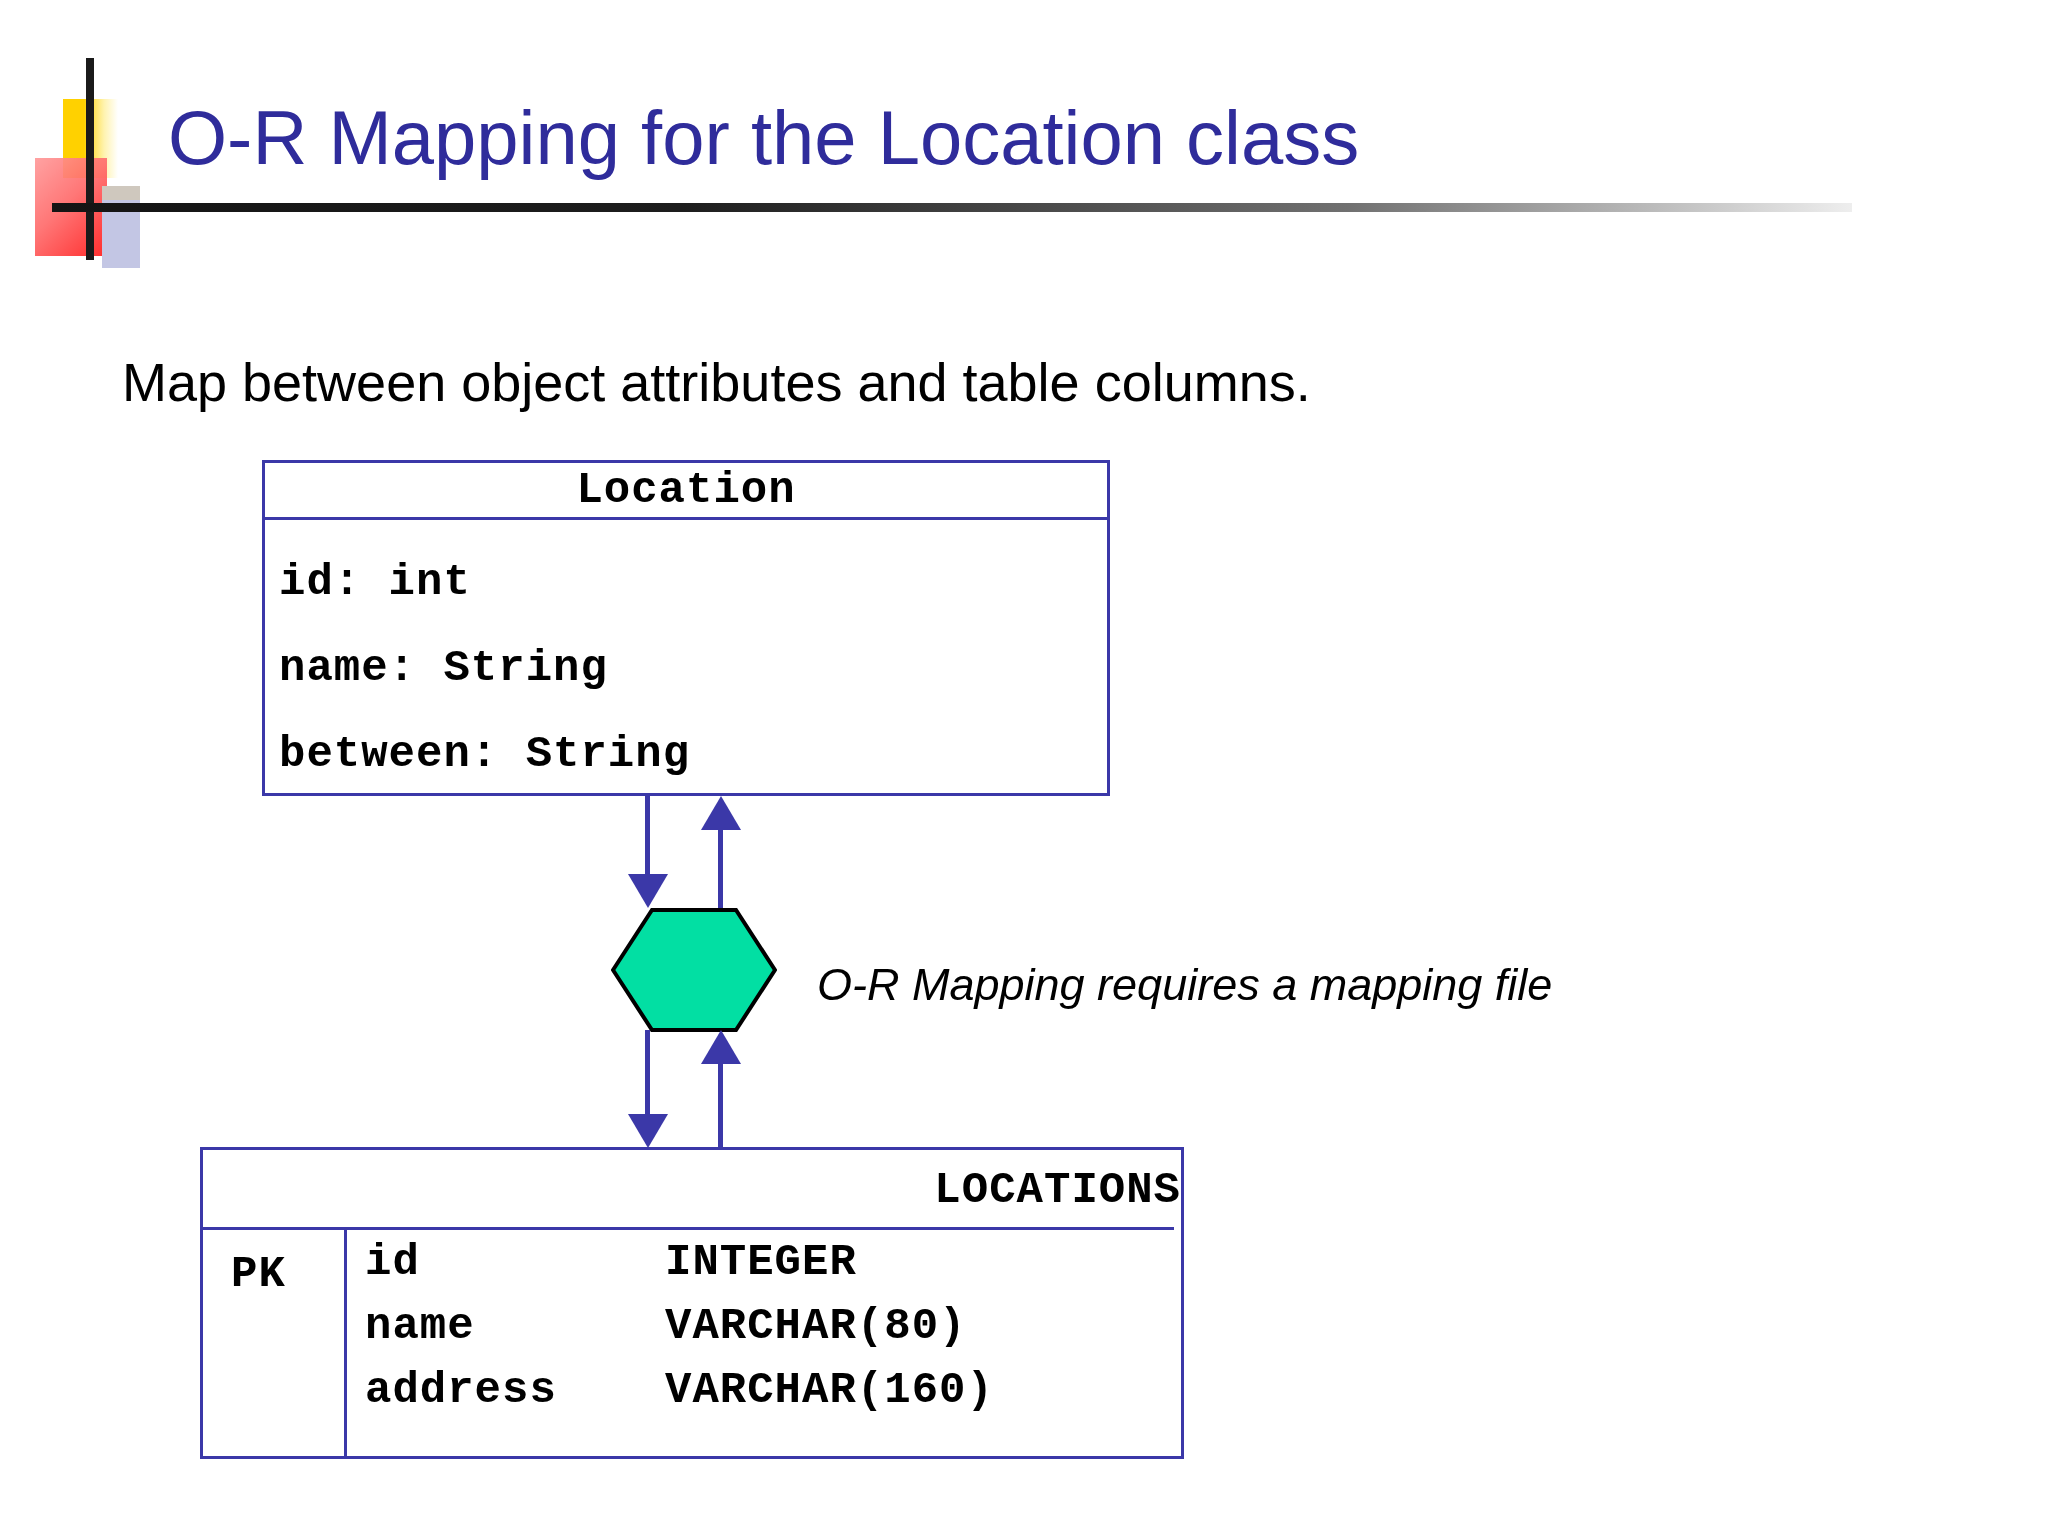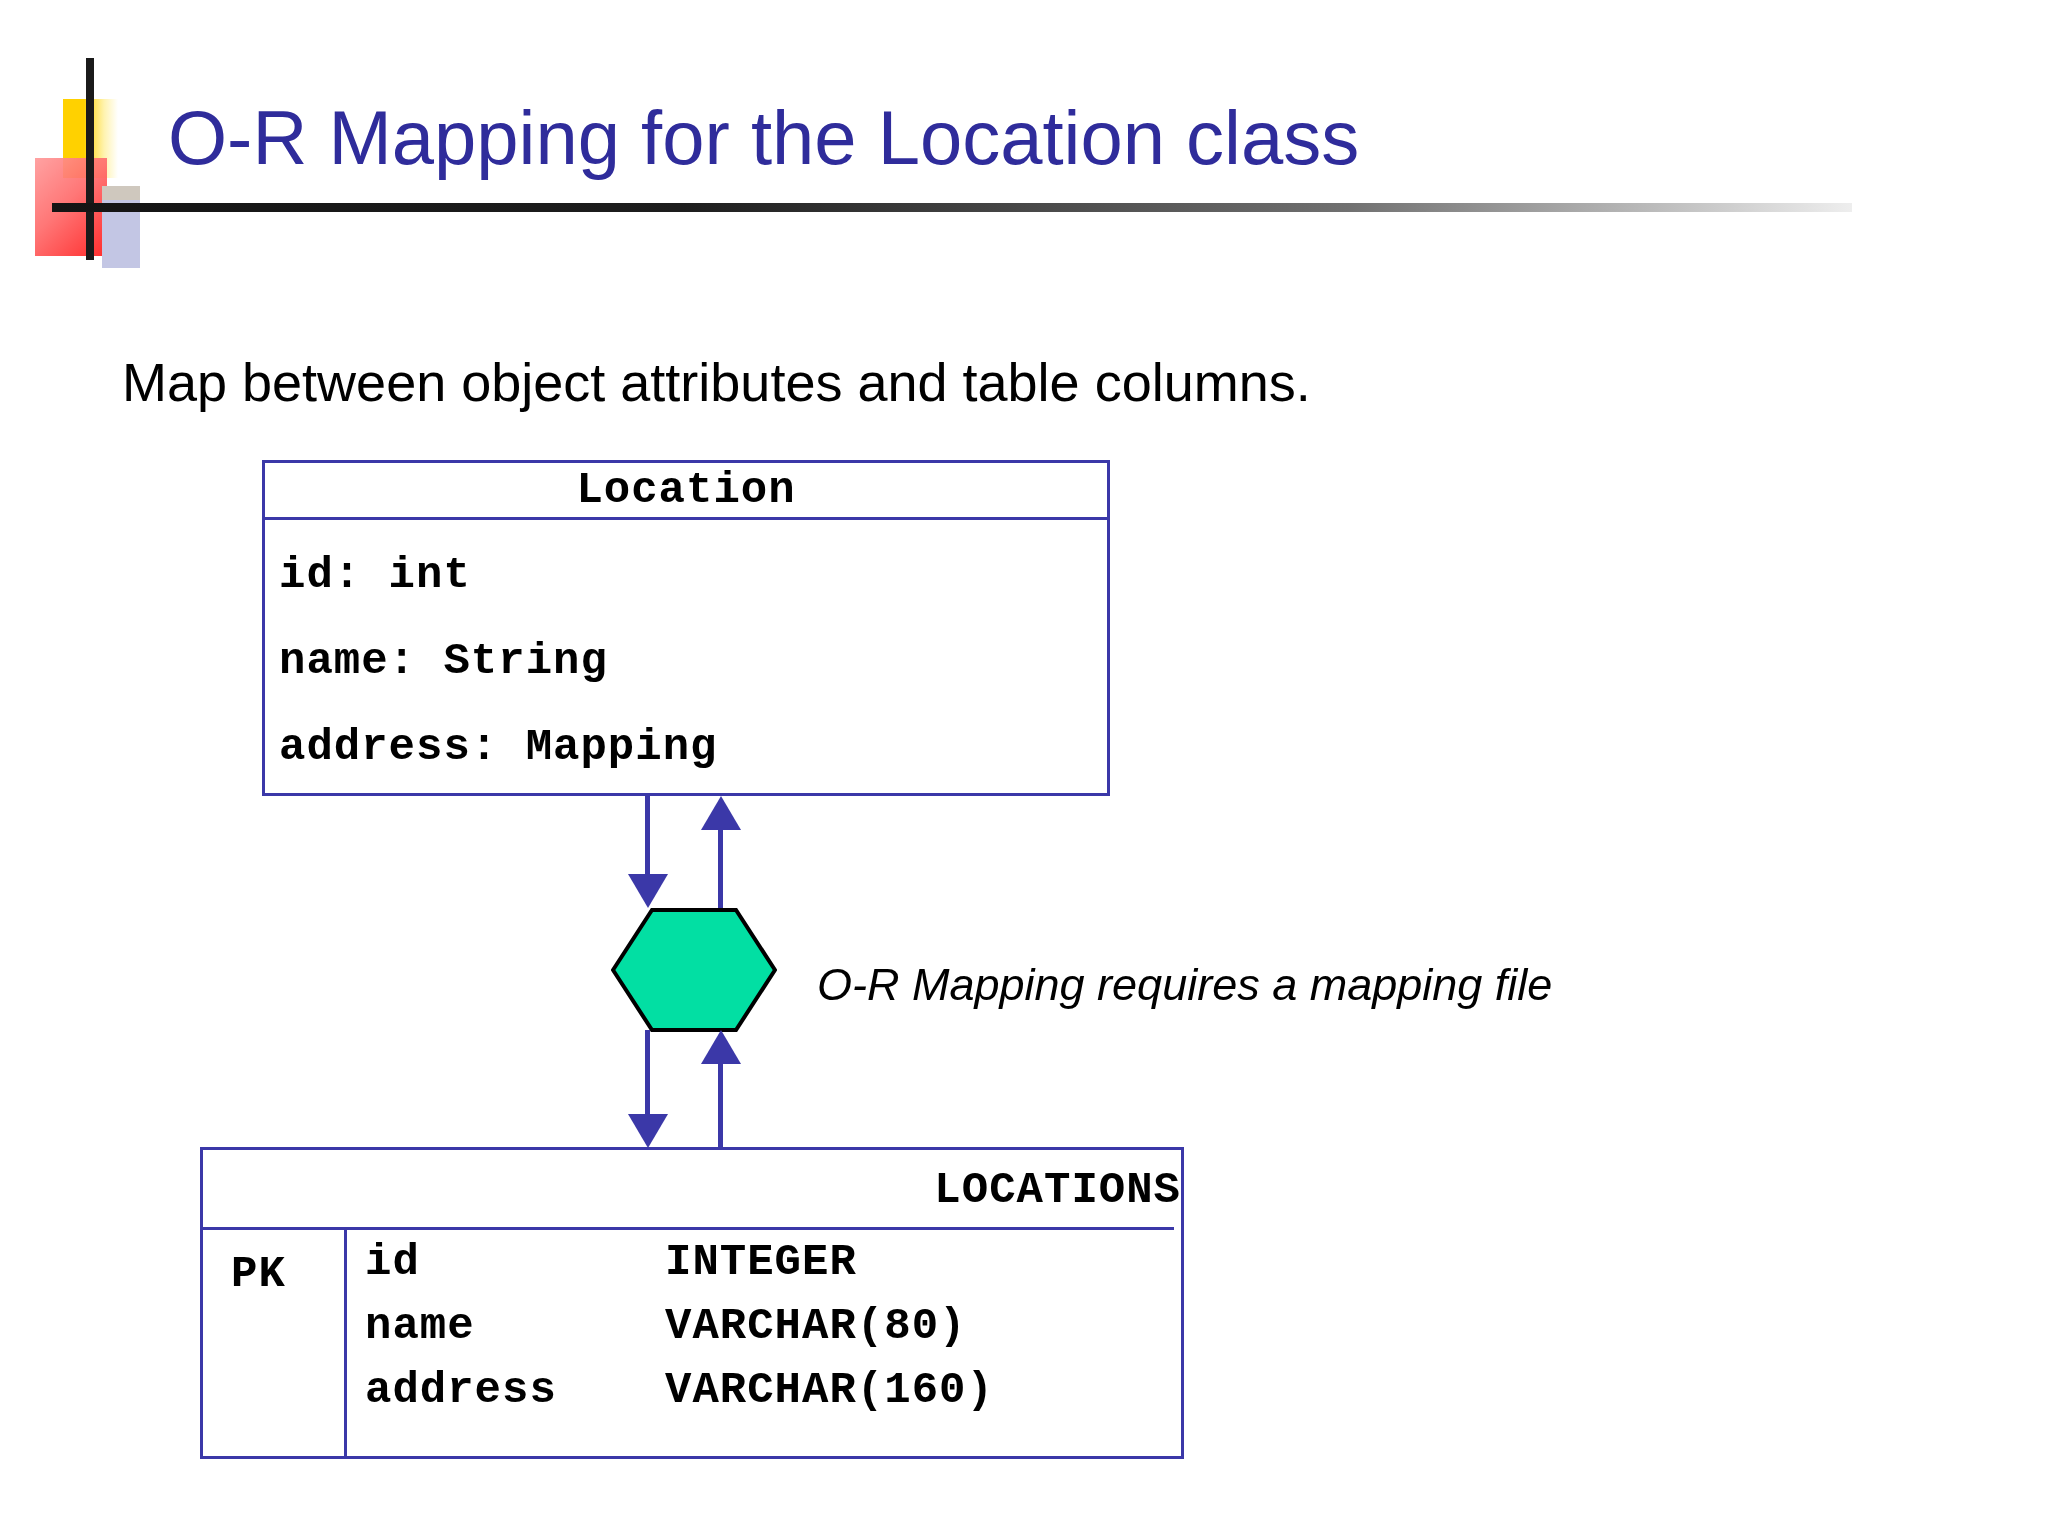--- a/index.html
+++ b/index.html
@@ -96,20 +96,21 @@
     border-bottom: 3px solid #3B38A8;
     display: flex; align-items: center; justify-content: center;
     font-family: "Liberation Mono", monospace;
     font-weight: bold;
     font-size: 44px;
     color: #000;
     letter-spacing: 1px;
   }
   #class-box-body {
     padding: 12px 0 0 14px;
+    margin-top: 7px;
   }
   .attr-line {
     font-family: "Liberation Mono", monospace;
     font-weight: bold;
     font-size: 44px;
     line-height: 86px;
     color: #000;
     white-space: pre;
     letter-spacing: 1px;
   }
@@ -229,21 +230,21 @@
 
   <div id="subtitle">Map between object attributes and table columns.</div>
 
   <div id="title">O-R Mapping for the Location class</div>
 
   <div id="class-box">
     <div id="class-box-header">Location</div>
     <div id="class-box-body">
       <div class="attr-line">id: int</div>
       <div class="attr-line">name: String</div>
-      <div class="attr-line">address: Mapping</div>
+      <div class="attr-line">between: String</div>
     </div>
   </div>
 
   <div class="arrow" style="left:645px; top:796px; width:5px; height:112px;">
     <div class="arrow-shaft" style="height:80px;"></div>
     <div class="arrow-head head-down" style="top:78px;"></div>
   </div>
 
   <div class="arrow" style="left:718px; top:796px; width:5px; height:112px;">
     <div class="arrow-shaft" style="top:32px; height:80px;"></div>

